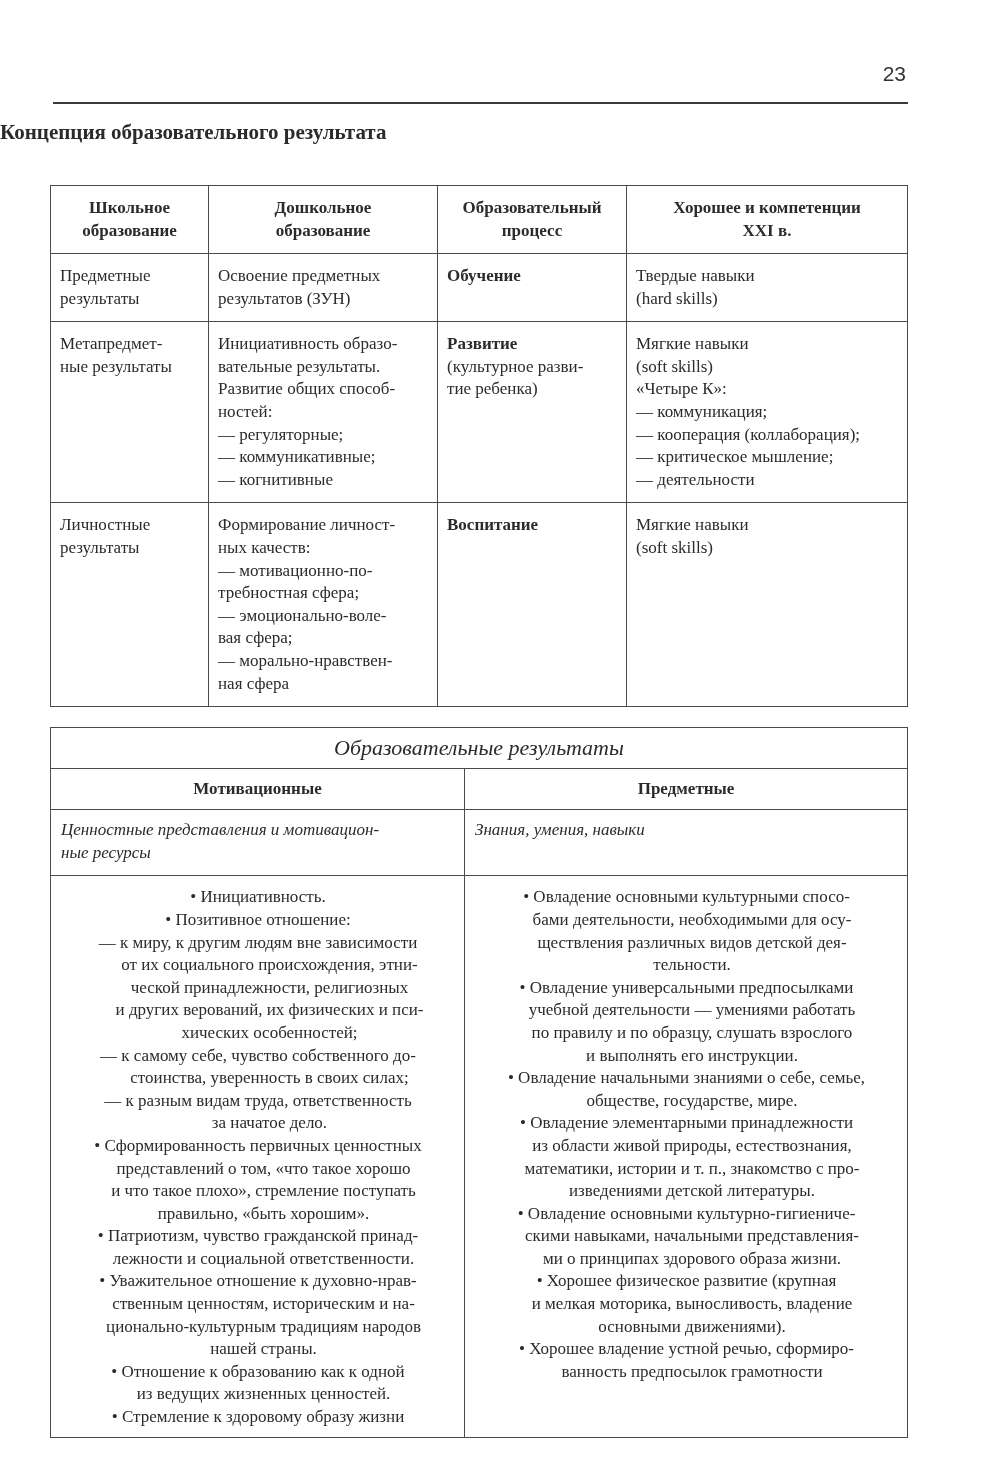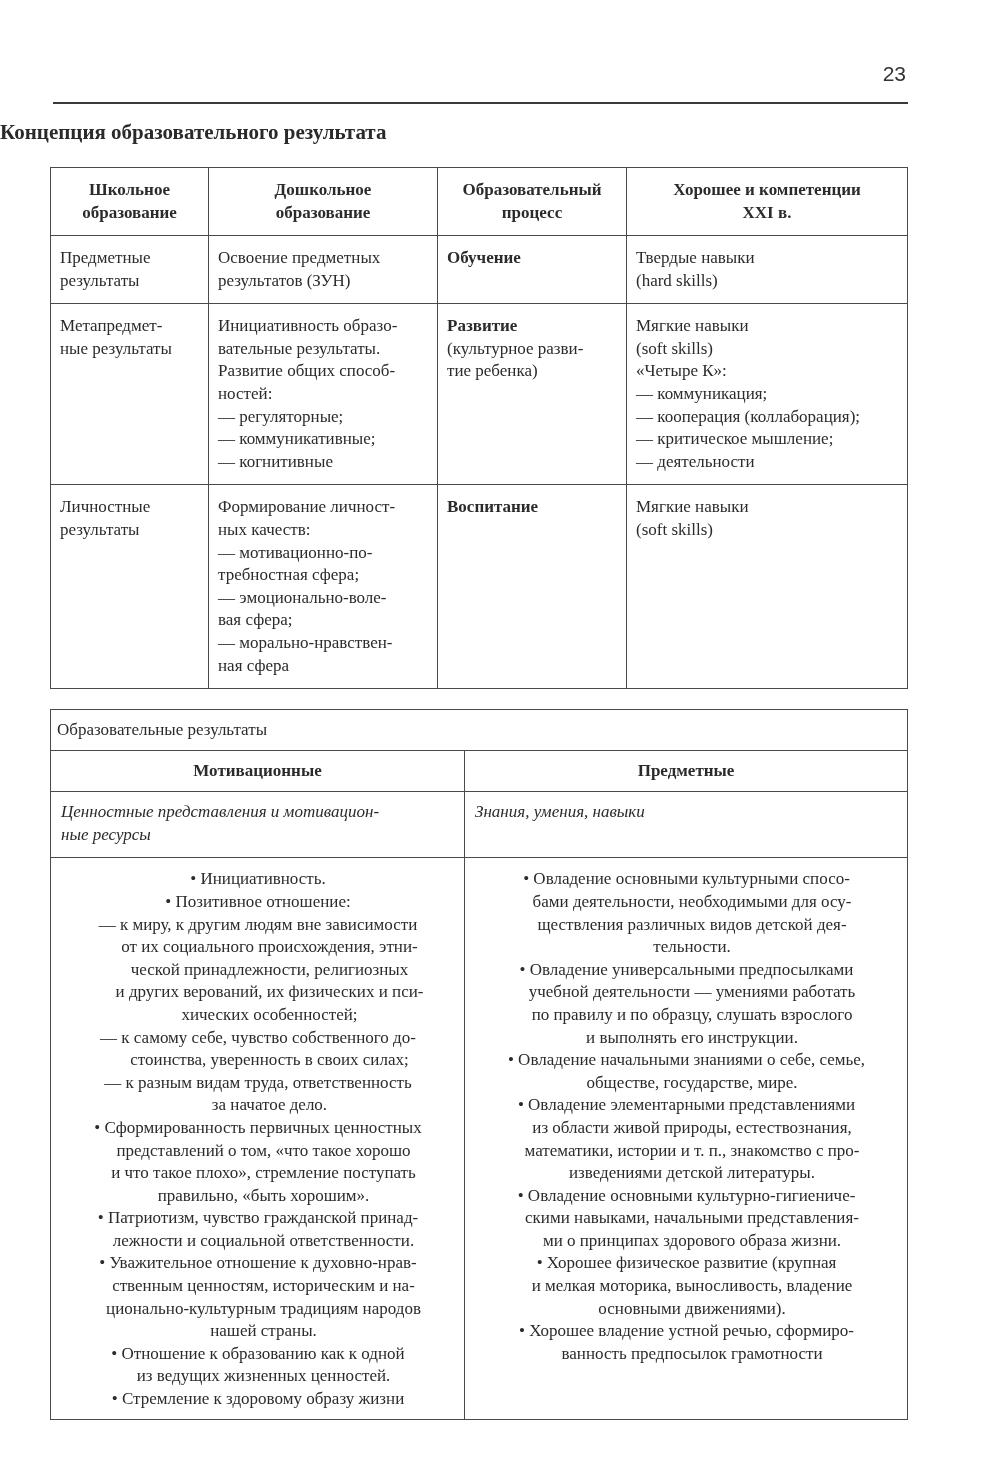--- a/index.html
+++ b/index.html
@@ -18,21 +18,21 @@
   }
   .page-number {
     position: absolute; right: 2px; top: 0;
     font-family: "Liberation Sans", "DejaVu Sans", sans-serif;
     font-size: 21px; color: #333;
   }
   .section-title {
     position: absolute; left: 0; width: 960px; top: 120px; text-align: left;
     font-weight: bold; font-size: 21px; color: #2a2a2a;
   }
-  table { border-collapse: collapse; position: absolute; table-layout: fixed; }
+  table { border-collapse: collapse; position: absolute; table-layout: fixed; margin-top: 18px; }
   td, th {
     border: 1.3px solid #4a4a4a; vertical-align: top;
     font-size: 17px; line-height: 22.6px; font-weight: normal; text-align: left;
   }
   .line { display: block; white-space: nowrap; }
   .indent { padding-left: 23px; }
   .hang { padding-left: 11px; }
   .bold { font-weight: bold; }
   .italic { font-style: italic; }
 
@@ -40,21 +40,21 @@
   #t1 { left: 50px; top: 167px; width: 857px; }
   #t1 th { font-weight: bold; text-align: center; padding: 11px 6px 10px; }
   #t1 td { padding: 11px 8px 11px 9px; }
   #t1 .r-head th { height: 46px; }
   #t1 .r1 td { height: 45px; }
   #t1 .r2 td { height: 158px; }
   #t1 .r3 td { height: 178px; }
 
   
   #t2 { left: 50px; top: 709px; width: 857px; }
-  #t2 .title-cell { text-align: left; padding: 9px 6px 8px; font-size: 17px; }
+  #t2 .title-cell { text-align: center; padding: 9px 6px 8px; font-size: 22px; font-style: italic; }
   #t2 .col-head { text-align: center; font-weight: bold; padding: 9px 6px 9px; }
   #t2 .sub-head { padding: 9px 10px 11px; }
   #t2 .body-cell { padding: 10px 8px 8px 9px; text-align: center; }
 </style>
 </head>
 <body>
 
 <div class="running-head">
   <span class="page-number">23</span>
 </div>
@@ -213,21 +213,21 @@
           <span class="line">• Овладение основными культурными спосо-</span>
           <span class="line hang">бами деятельности, необходимыми для осу-</span>
           <span class="line hang">ществления различных видов детской дея-</span>
           <span class="line hang">тельности.</span>
           <span class="line">• Овладение универсальными предпосылками</span>
           <span class="line hang">учебной деятельности — умениями работать</span>
           <span class="line hang">по правилу и по образцу, слушать взрослого</span>
           <span class="line hang">и выполнять его инструкции.</span>
           <span class="line">• Овладение начальными знаниями о себе, семье,</span>
           <span class="line hang">обществе, государстве, мире.</span>
-          <span class="line">• Овладение элементарными представлениями</span>
+          <span class="line">• Овладение элементарными принадлежности</span>
           <span class="line hang">из области живой природы, естествознания,</span>
           <span class="line hang">математики, истории и т. п., знакомство с про-</span>
           <span class="line hang">изведениями детской литературы.</span>
           <span class="line">• Овладение основными культурно-гигиениче-</span>
           <span class="line hang">скими навыками, начальными представления-</span>
           <span class="line hang">ми о принципах здорового образа жизни.</span>
           <span class="line">• Хорошее физическое развитие (крупная</span>
           <span class="line hang">и мелкая моторика, выносливость, владение</span>
           <span class="line hang">основными движениями).</span>
           <span class="line">• Хорошее владение устной речью, сформиро-</span>

